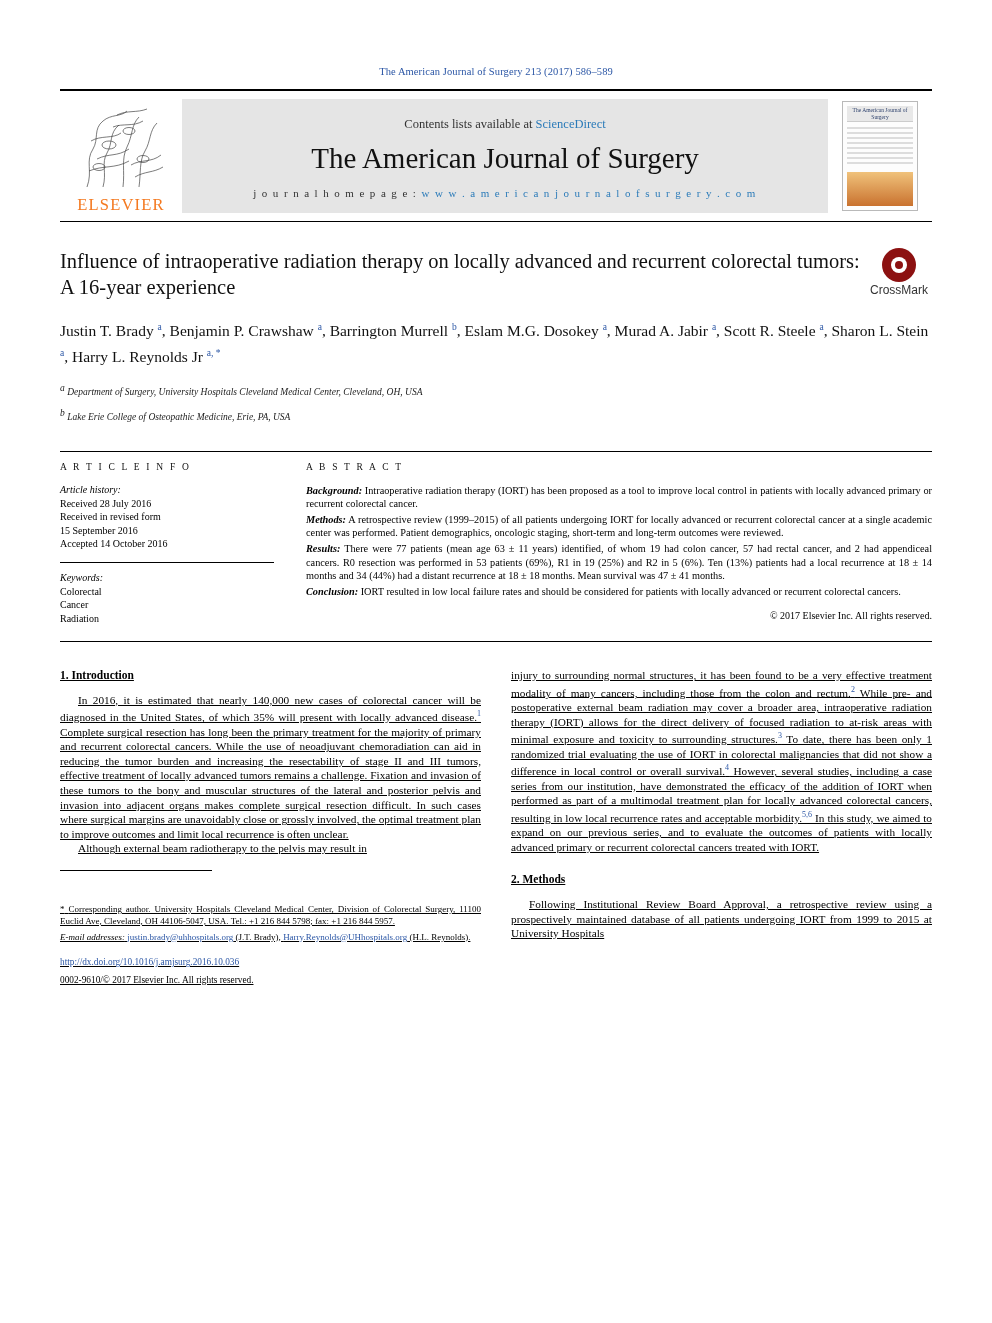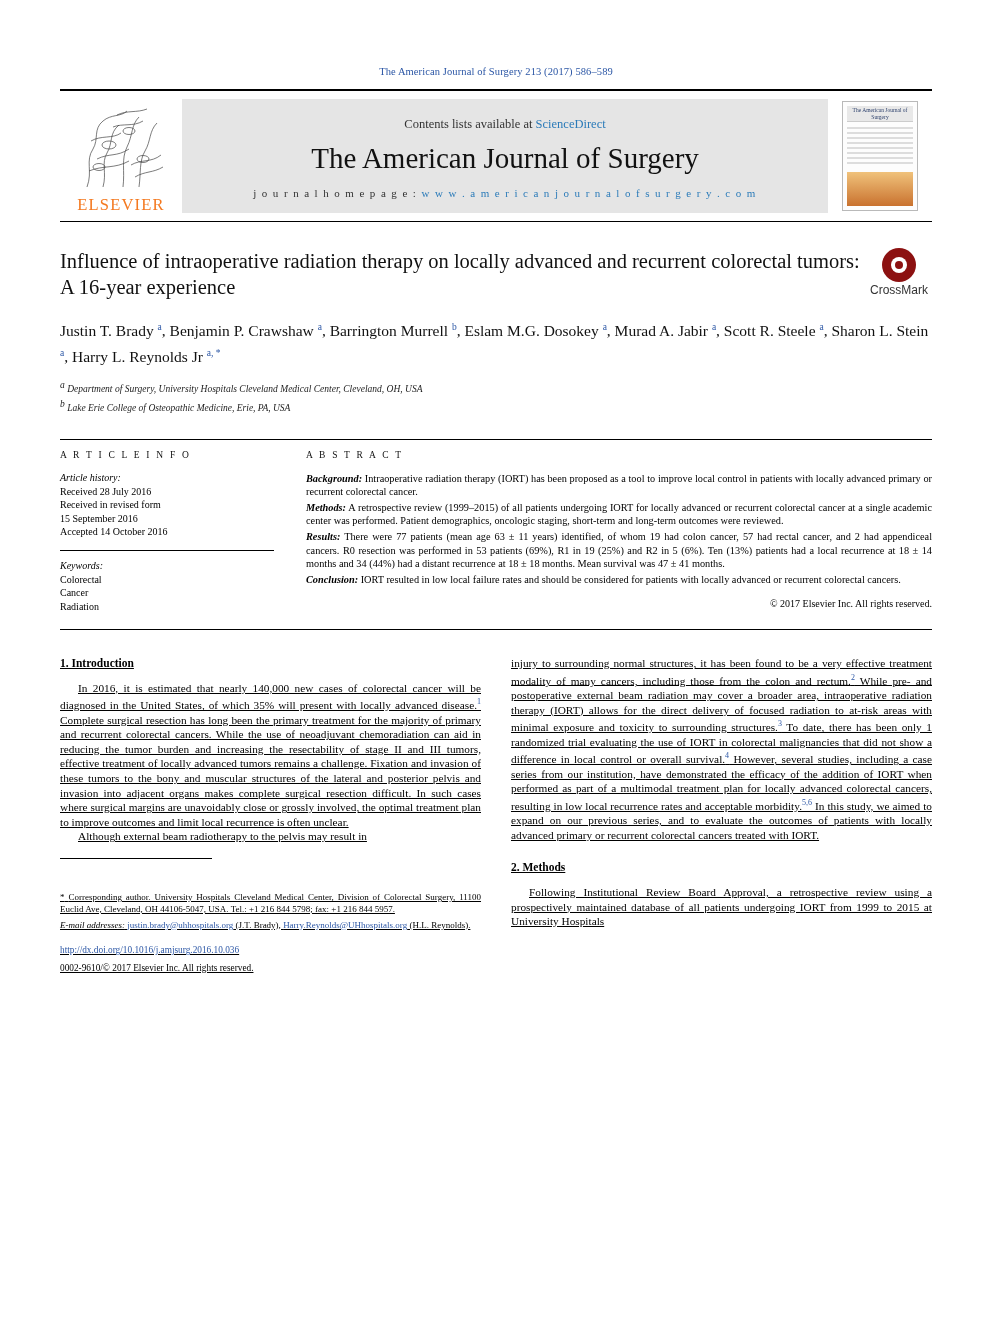--- a/index.html
+++ b/index.html
@@ -184,21 +184,21 @@
     font-size: 15.5px;
     line-height: 22px;
     color: #111;
   }
   .authors sup, .affils sup, .art-title sup { font-size: 9.5px; }
   .sup-blue { color: #2b56a5; }
   .affils {
     margin-top: 10px;
     font-size: 9.5px;
     font-style: italic;
-    line-height: 15px;
+    line-height: 21px;
     color: #222;
   }
   
   .info-abs {
     margin-top: 22px;
     border-top: 1px solid #000;
     padding-top: 10px;
     display: flex;
   }
   .col-info {

